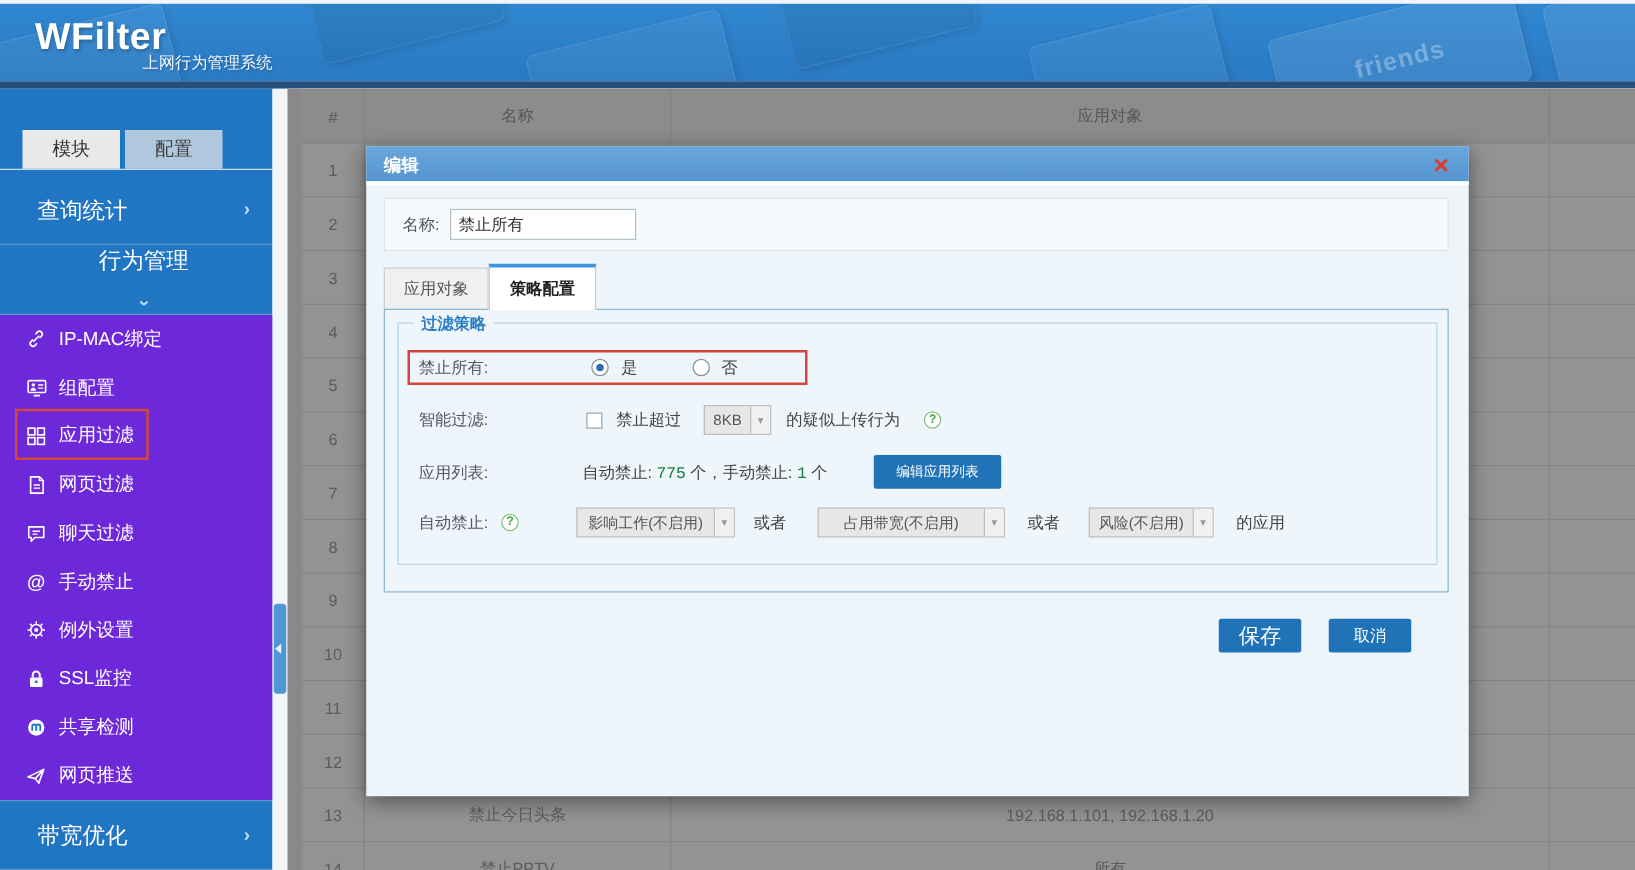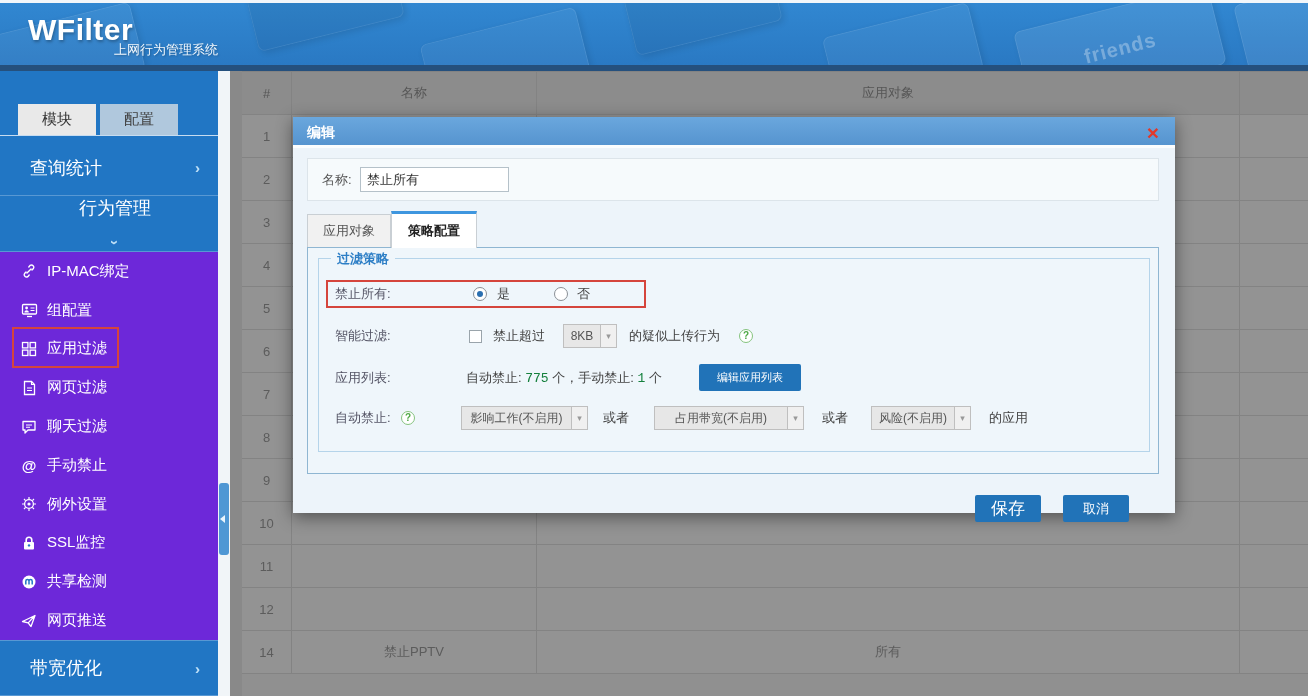--- a/index.html
+++ b/index.html
@@ -61,21 +61,21 @@
   .trow.tdata { height:43px; }
   .tcell { display:flex; align-items:center; justify-content:center; font-size:13px; color:#9a9a9a;
            border-right:1px solid #e2e2e2; overflow:hidden; white-space:nowrap; }
   .tcell:last-child { border-right:none; }
   .thead .tcell { color:#8f8f8f; }
 
   
   .dim { position:absolute; left:230px; top:71px; width:1078px; height:625px; background:rgba(20,20,20,0.46); }
 
   
-  .modal { position:absolute; left:293px; top:117px; width:882px; height:396px; background:#edf4fa;
+  .modal { position:absolute; left:293px; top:117px; width:882px; height:520px; background:#edf4fa;
            box-shadow:0 4px 16px rgba(0,0,0,0.45); }
   .modal-header { position:absolute; left:0; top:0; width:882px; height:31px;
                   background:linear-gradient(180deg,#6aa7dd 0%,#5694cf 100%);
                   border-bottom:3px solid #fbfdfe; }
   .modal-title { position:absolute; left:14px; top:0; line-height:31px; color:#fff; font-size:14px; font-weight:bold; }
   .modal-close { position:absolute; right:16px; top:1px; color:#e2382a; font-size:21px; font-weight:bold;
                  line-height:29px; cursor:pointer; }
   .name-panel { position:absolute; left:14px; top:41px; width:852px; height:43px; background:#f6fafc;
                 border:1px solid #dce4ea; }
   .name-label { position:absolute; left:14px; top:0; line-height:41px; font-size:13px; color:#555; }
@@ -339,20 +339,26 @@
           <div class="tcell"></div>
           <div class="tcell"></div>
         </div>
       <div class="trow tdata">
           <div class="tcell">12</div>
           <div class="tcell"></div>
           <div class="tcell"></div>
           <div class="tcell"></div>
         </div>
       <div class="trow tdata">
+          <div class="tcell">13</div>
+          <div class="tcell">禁止今日头条</div>
+          <div class="tcell">192.168.1.101, 192.168.1.20</div>
+          <div class="tcell"></div>
+        </div>
+      <div class="trow tdata">
           <div class="tcell">14</div>
           <div class="tcell">禁止PPTV</div>
           <div class="tcell">所有</div>
           <div class="tcell"></div>
         </div>
     </div>
   </div>
 
   <div class="dim"></div>
 

